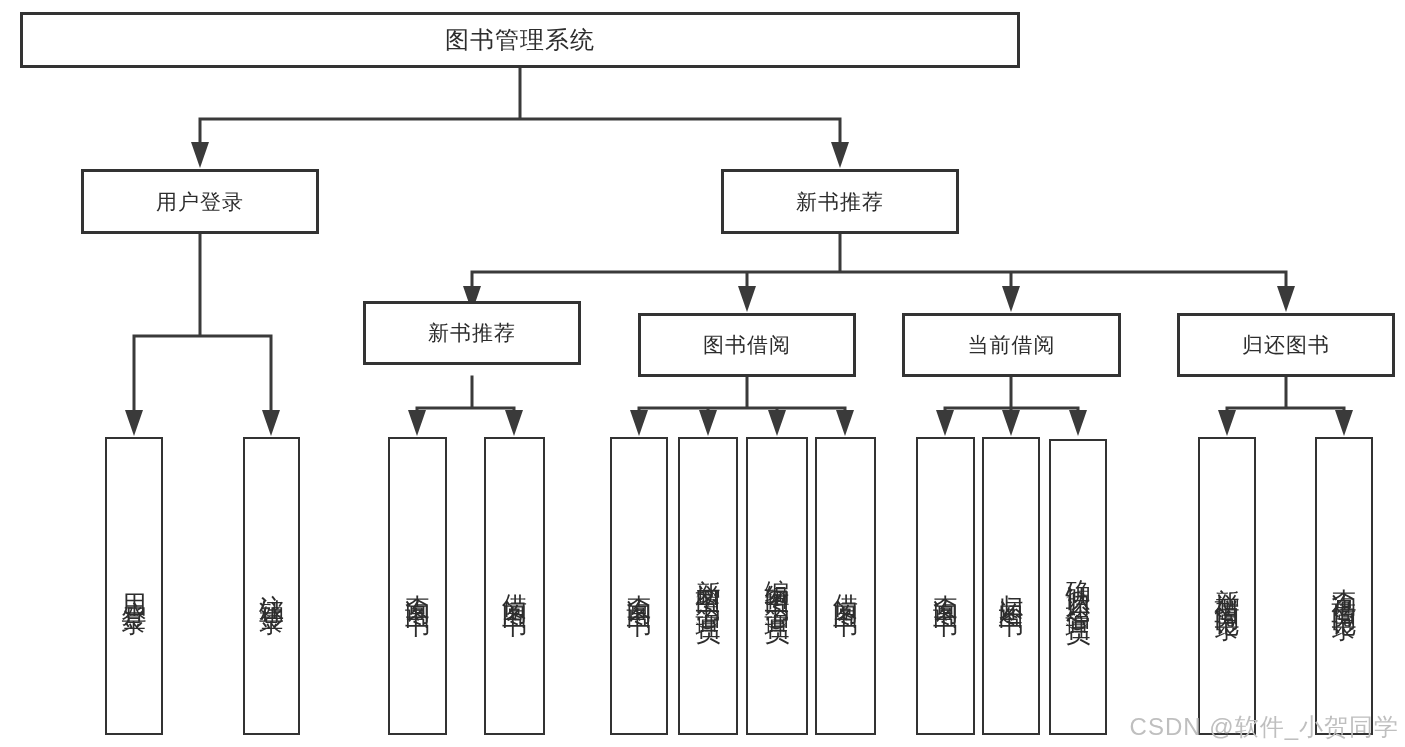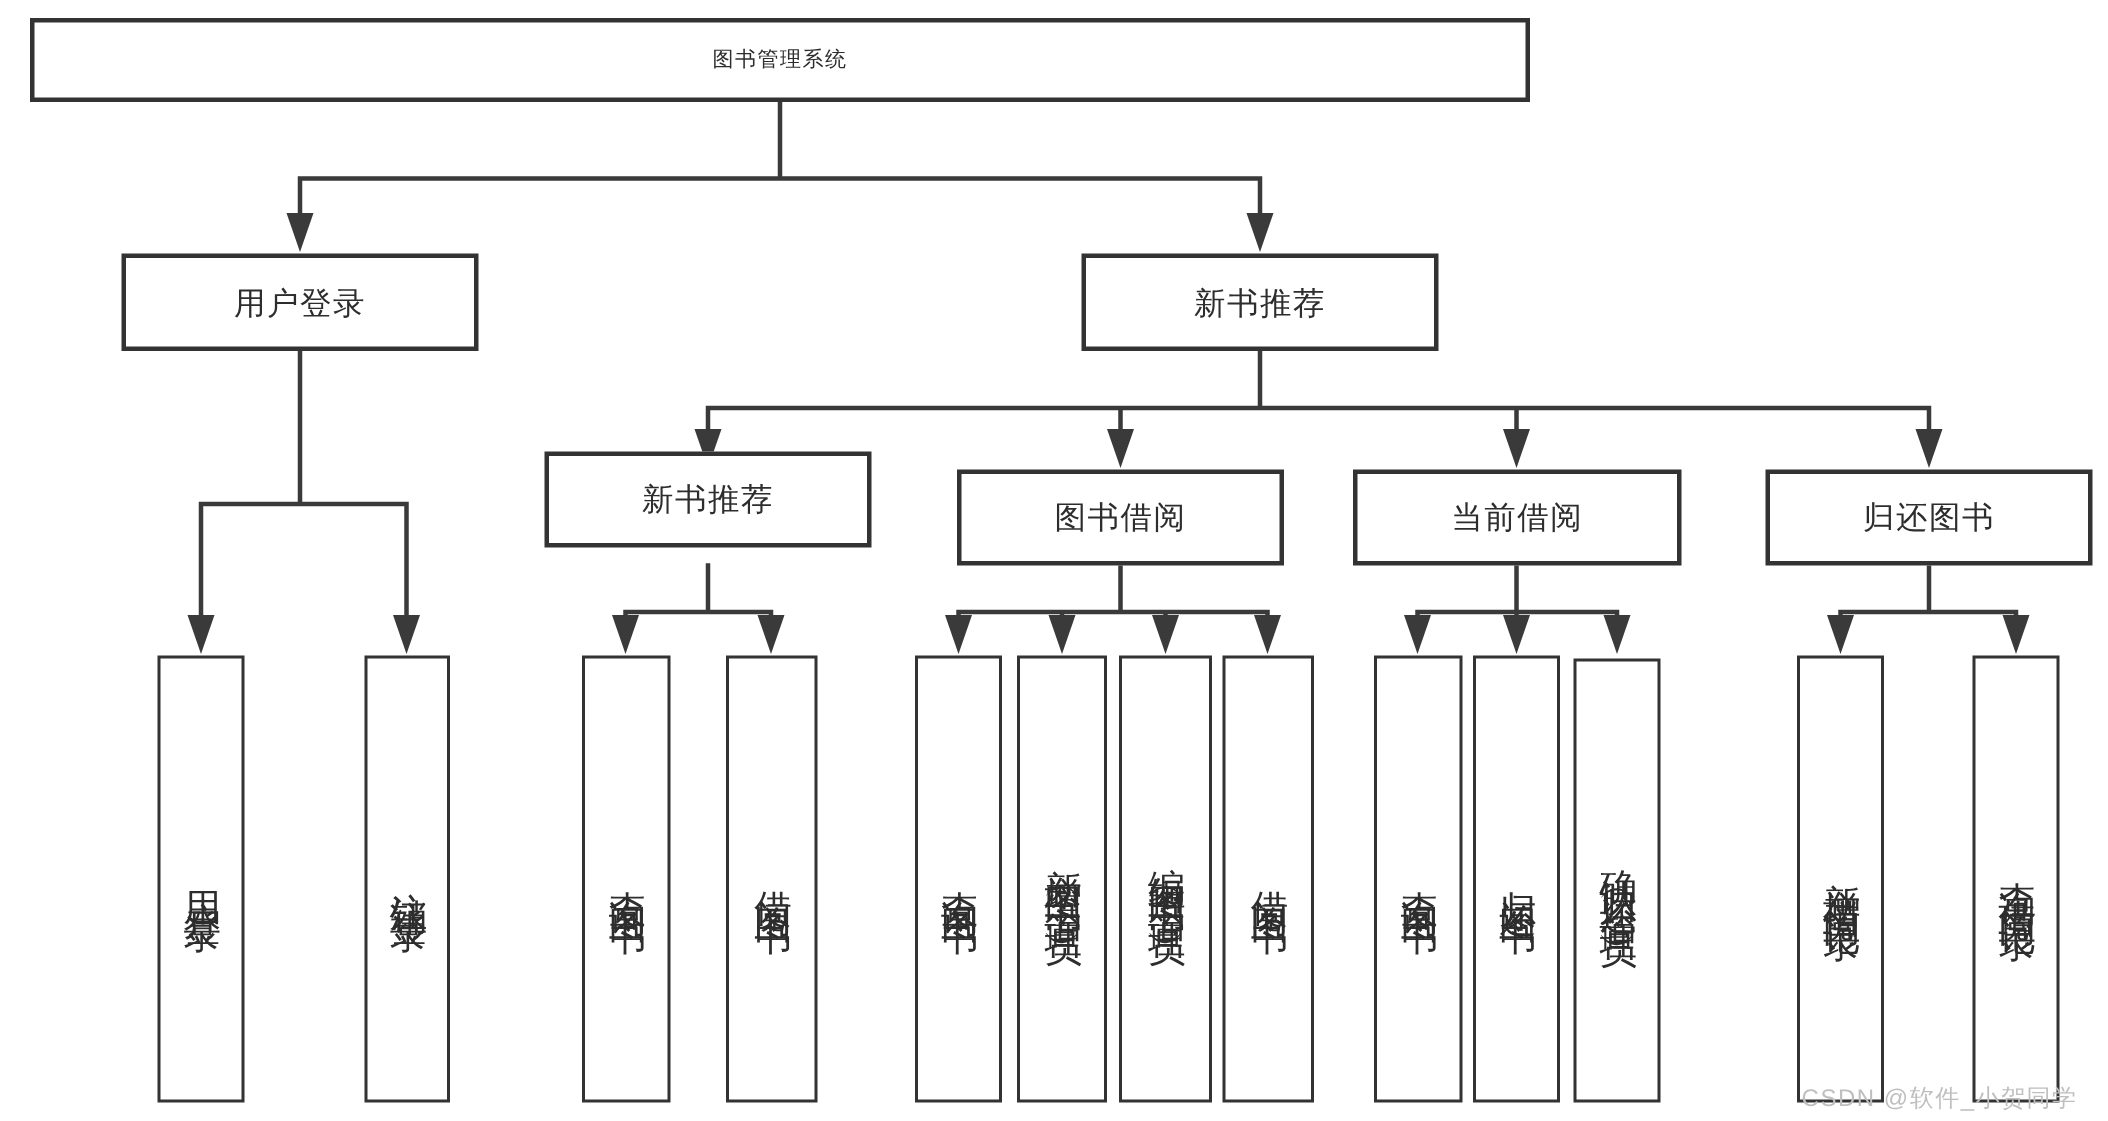--- a/index.html
+++ b/index.html
@@ -25,33 +25,33 @@
     position:absolute;z-index:1;
     background:var(--box_bg);
     border:3px solid var(--border);
     box-sizing:border-box;
     display:flex;align-items:center;justify-content:center;
     color:var(--text);
   }
   .hnode>span{
     font-size:21px;letter-spacing:1px;white-space:nowrap;
   }
-  .root-node>span{font-size:14px;}
+  .root-node>span{font-size:24px;}
   .vnode{border-width:2.5px;}
   .vnode>span{
     writing-mode:vertical-lr;
     text-orientation:mixed;
     font-size:25px;
     letter-spacing:6px;
     line-height:1.15;
     white-space:nowrap;
   }
   .watermark{
-    position:absolute;right:20px;bottom:4px;z-index:5;
-    font-size:16px;letter-spacing:1px;
+    position:absolute;right:6px;bottom:4px;z-index:5;
+    font-size:24px;letter-spacing:1px;
     color:var(--watermark);
     white-space:nowrap;
   }
 </style>
 </head>
 <body>
 
 <div class="stage">
 
   <svg class="lines" width="1405" height="747" viewBox="0 0 1405 747">

